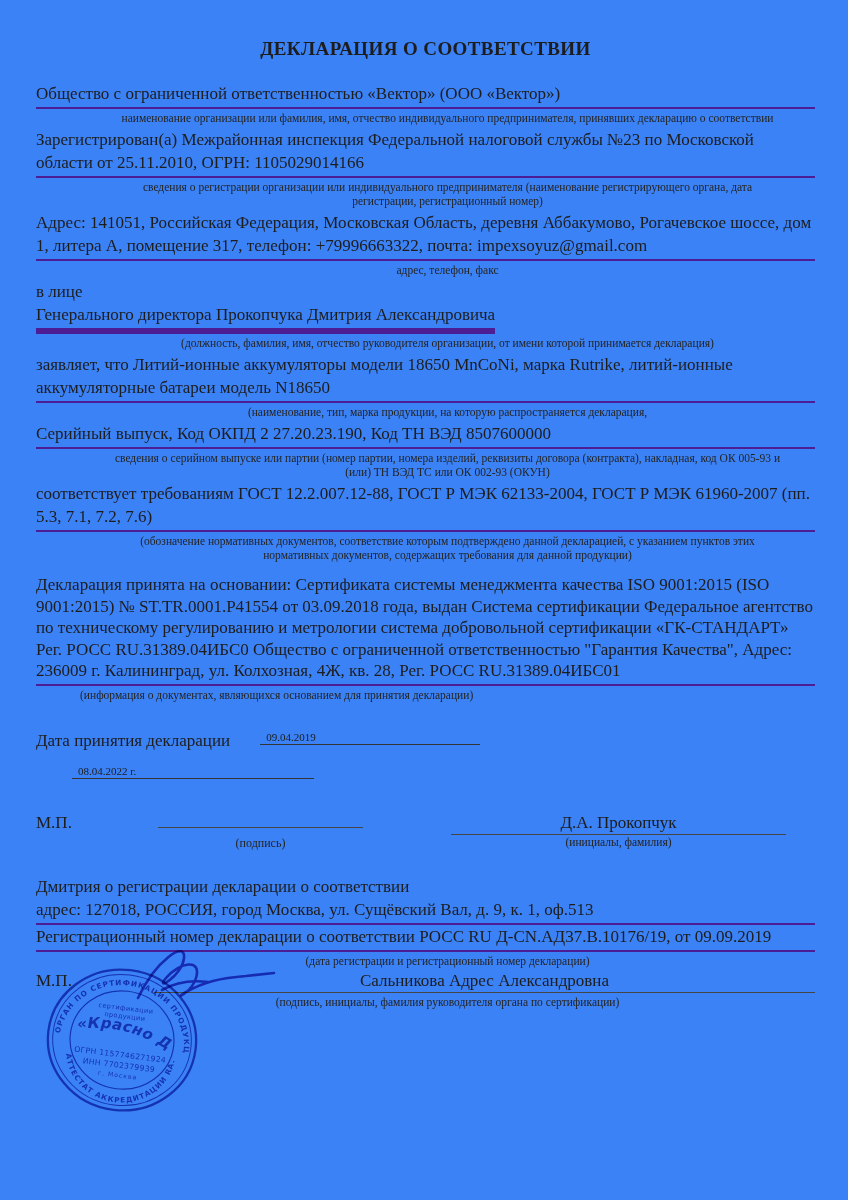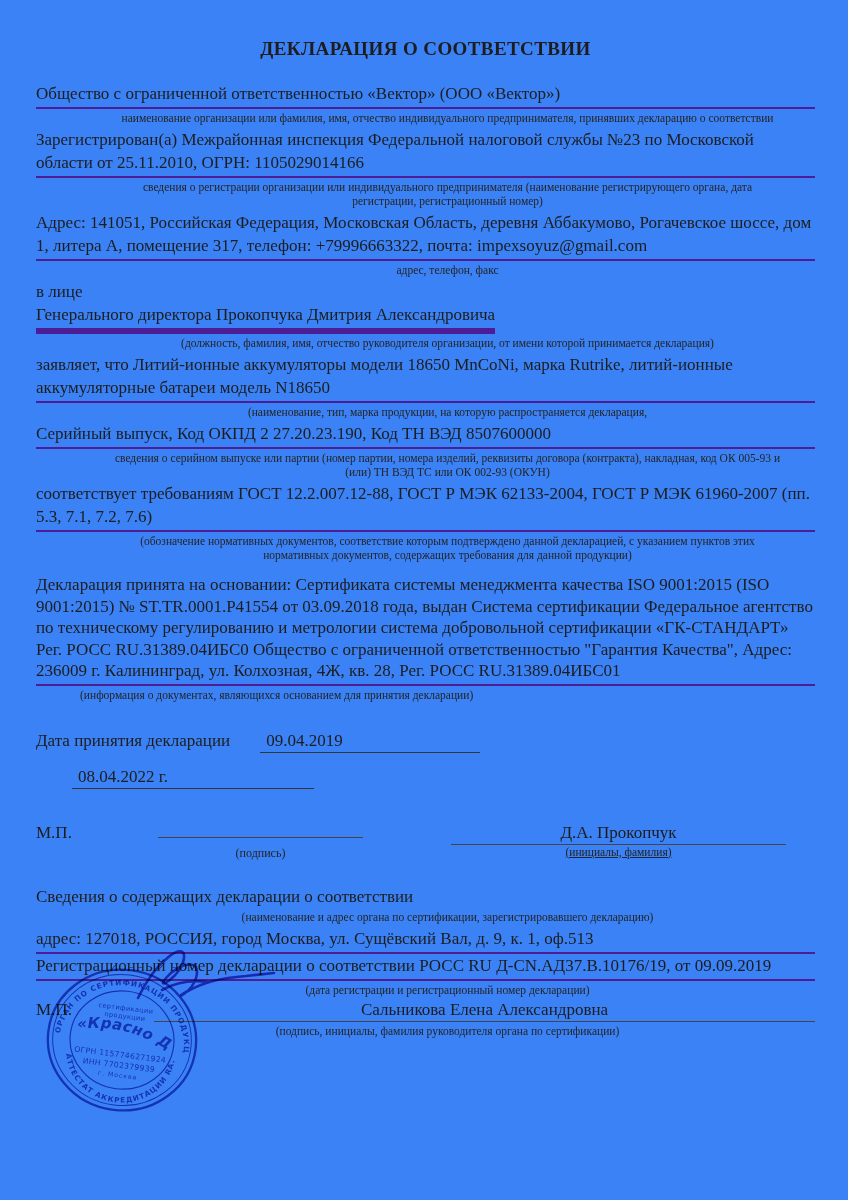--- a/index.html
+++ b/index.html
@@ -27,32 +27,32 @@
   }
   .caption.left{text-align:left;padding-left:0;}
   .field{margin:0;}
   .inline-field{display:flex;align-items:baseline;flex-direction:column;}
   .inline-field .prefix{font-size:17px;line-height:23px;margin-right:7px;white-space:nowrap;}
   .inline-field .rest{flex:1;font-size:17px;line-height:23px;border-bottom:6px solid #4c1d95;padding-bottom:2px;}
   .para{margin-top:9px;}
   .para .value{line-height:21.5px;}
   .daterow{display:flex;align-items:flex-start;margin-top:26px;}
   .daterow .lbl{font-size:17px;white-space:nowrap;}
-  .daterow .val{font-size:17px;border-bottom:1.5px solid #343434;padding:0 4px 1px 6px;}
+  .daterow .val{font-size:11px;border-bottom:1.5px solid #343434;padding:0 4px 1px 6px;}
   .daterow.first .val{margin-left:30px;width:210px;}
   .daterow.second{margin-top:14px;}
   .daterow.second .val{margin-left:36px;width:232px;}
   .sigrow{display:flex;align-items:baseline;margin-top:30px;}
   .sigrow .mp{font-size:17px;width:60px;}
   .sigrow .line-empty{margin-left:62px;width:205px;border-bottom:1.5px solid #454545;height:18px;}
   .sigrow .line-name{margin-left:88px;width:335px;border-bottom:1.5px solid #454545;
     font-size:17px;text-align:center;padding-bottom:1px;}
   .sigcaps{display:flex;margin-top:1px;}
   .sigcaps .c1{margin-left:122px;width:205px;text-align:center;font-size:12px;color:#242424;}
-  .sigcaps .c2{margin-left:88px;width:335px;text-align:center;font-size:11.5px;color:#242424;text-decoration:underline;}
+  .sigcaps .c2{margin-left:88px;width:335px;text-align:center;font-size:11.5px;color:#242424;}
   .reg-heading{font-size:17px;line-height:23px;margin-top:24px;}
   .mprow{display:flex;align-items:baseline;}
   .mprow .mp{font-size:17px;width:40px;white-space:nowrap;}
   .mprow .line-name{flex:1;margin-left:78px;border-bottom:1.5px solid #454545;
     font-size:17px;text-align:center;padding-bottom:1px;}
   .stamp-wrap{
     position:absolute;left:40px;top:952px;width:260px;height:180px;
     pointer-events:none;
   }
   .stamp-svg,.autograph{position:absolute;mix-blend-mode:multiply;}
@@ -121,38 +121,37 @@
   <div class="sigrow">
     <span class="mp">М.П.</span>
     <span class="line-empty"></span>
     <span class="line-name">Д.А. Прокопчук</span>
   </div>
   <div class="sigcaps">
     <span class="c1">(подпись)</span>
     <span class="c2">(инициалы, фамилия)</span>
   </div>
 
-  <div class="reg-heading">Сведения о содержащих декларации о соответствии</div>
+  <div class="reg-heading">Дмитрия о регистрации декларации о соответствии</div>
 
   <div class="field">
-    <div class="caption">(наименование и адрес органа по сертификации, зарегистрировавшего декларацию)</div>
   </div>
 
   <div class="field">
     <div class="value u">адрес: 127018, РОССИЯ, город Москва, ул. Сущёвский Вал, д. 9, к. 1, оф.513</div>
   </div>
 
   <div class="field">
     <div class="value u">Регистрационный номер декларации о соответствии РОСС RU Д-CN.АД37.В.10176/19, от 09.09.2019</div>
     <div class="caption">(дата регистрации и регистрационный номер декларации)</div>
   </div>
 
   <div class="mprow">
     <span class="mp">М.П.</span>
-    <span class="line-name">Сальникова Елена Александровна</span>
+    <span class="line-name">Сальникова Адрес Александровна</span>
   </div>
   <div class="caption">(подпись, инициалы, фамилия руководителя органа по сертификации)</div>
 
   <div class="stamp-wrap">
     <svg class="stamp-svg" width="164" height="156" viewBox="0 0 170 162">
       <defs>
         <path id="arcTop" d="M 20 86 A 65 62 0 0 1 150 86"></path>
         <path id="arcBottom" d="M 28 92 A 57 54 0 0 0 142 92"></path>
         <path id="nameArc" d="M 36 76 Q 85 62 134 86"></path>
       </defs>

